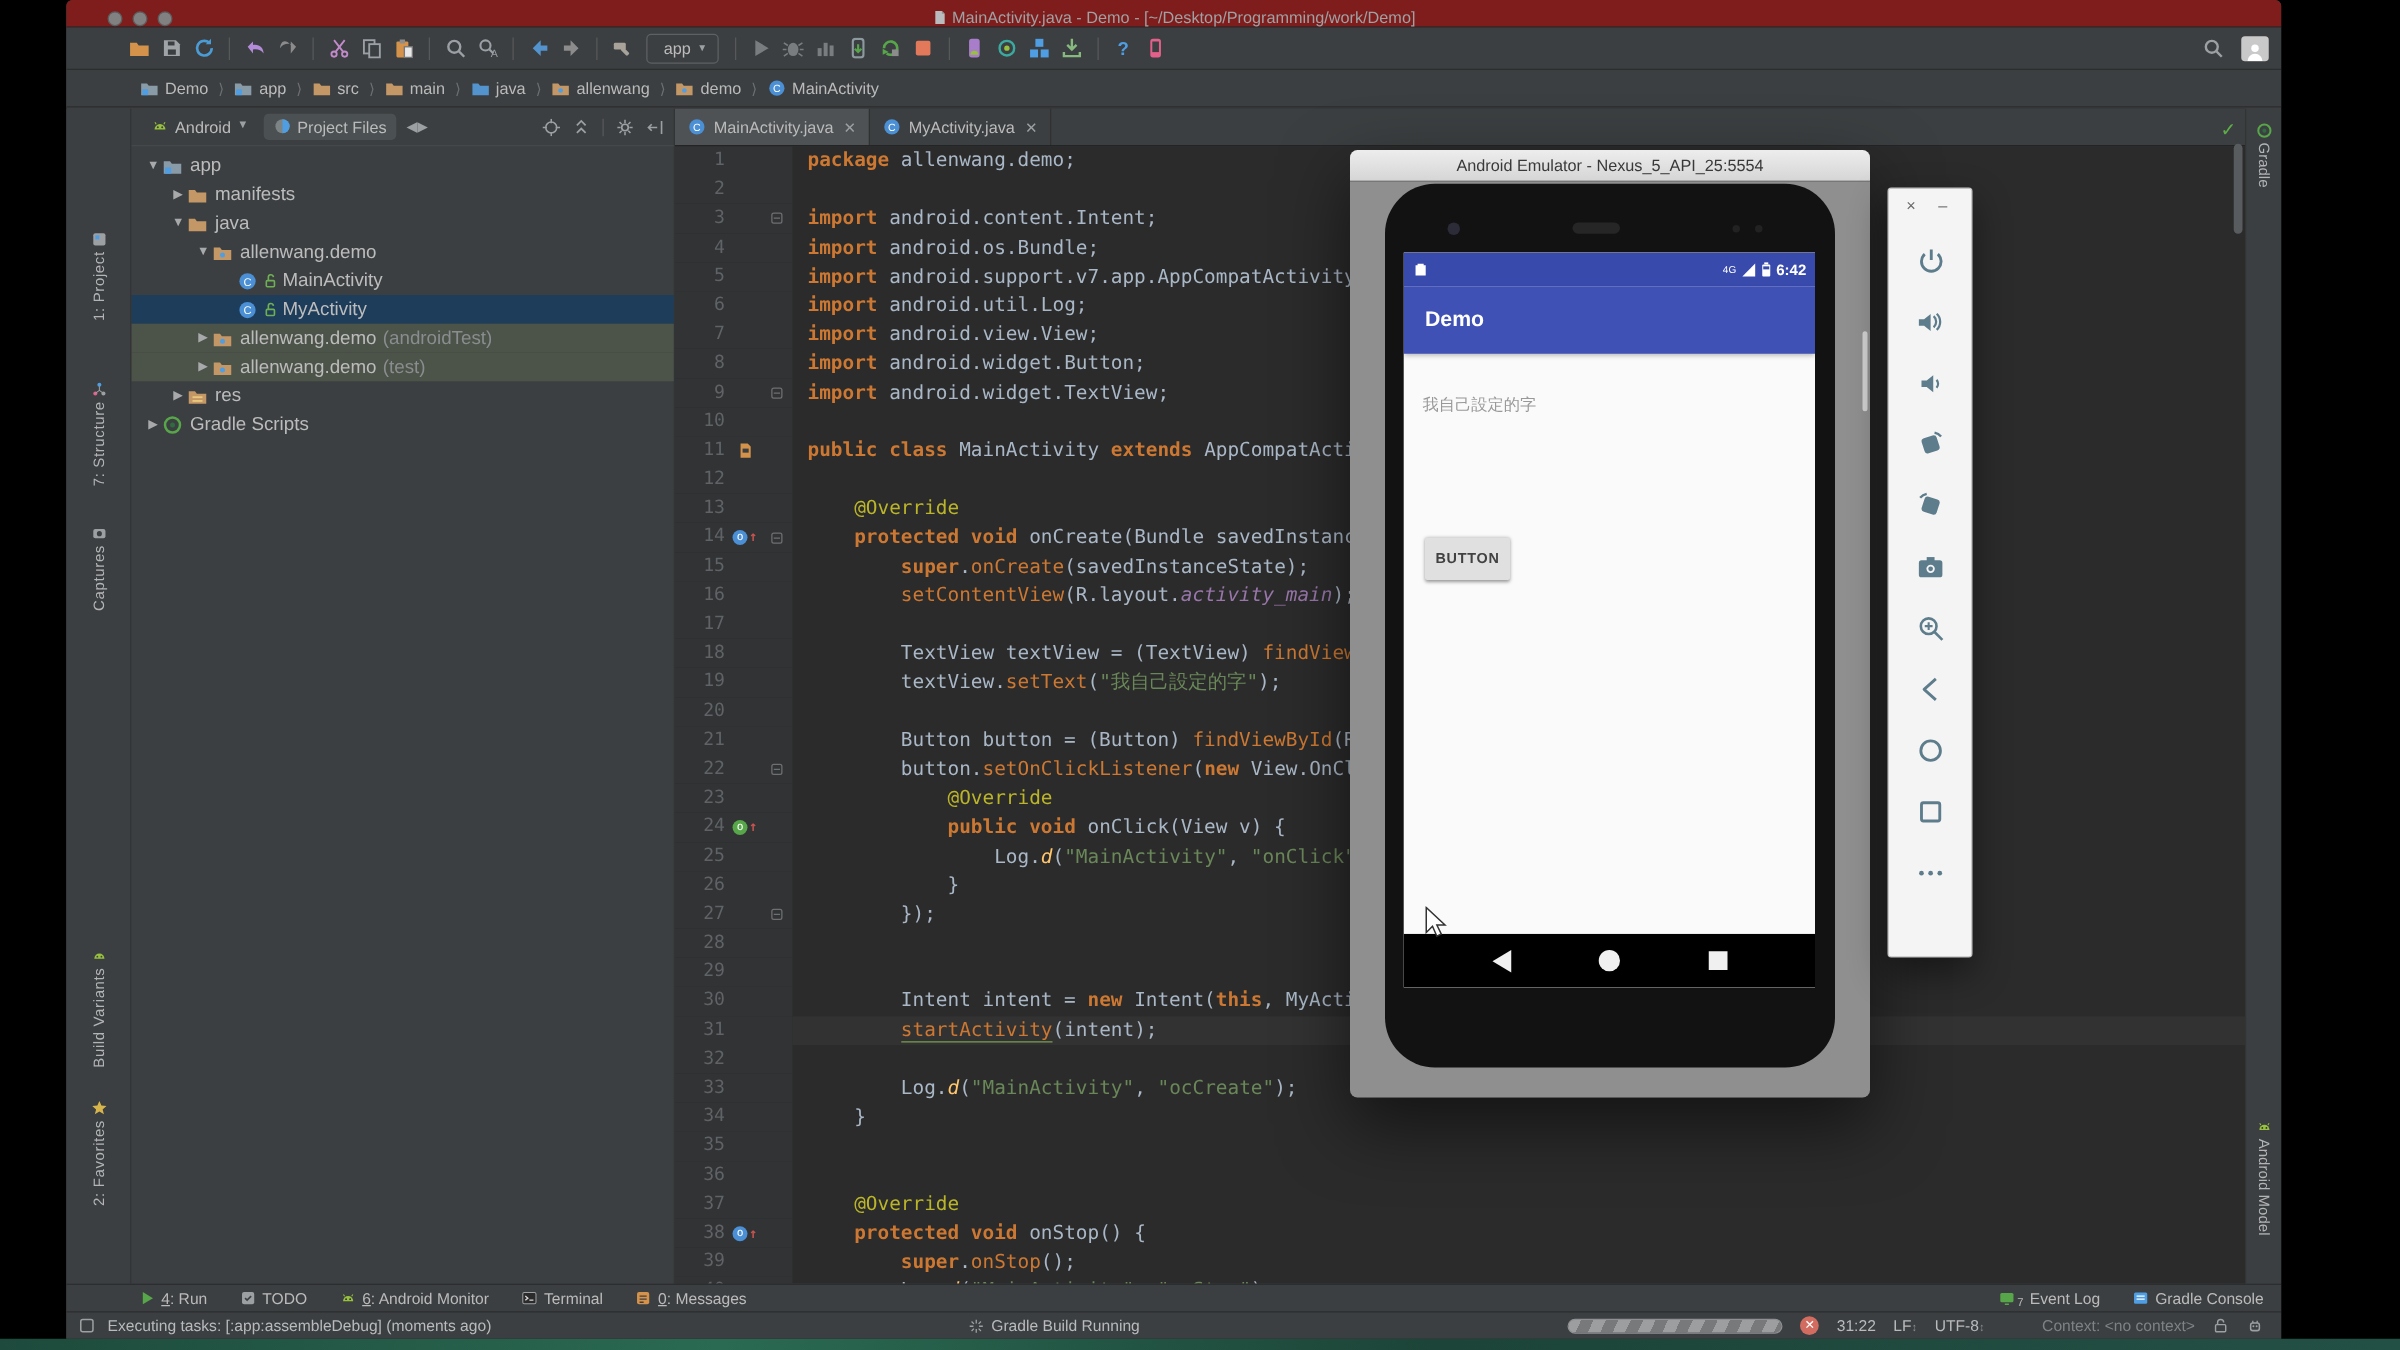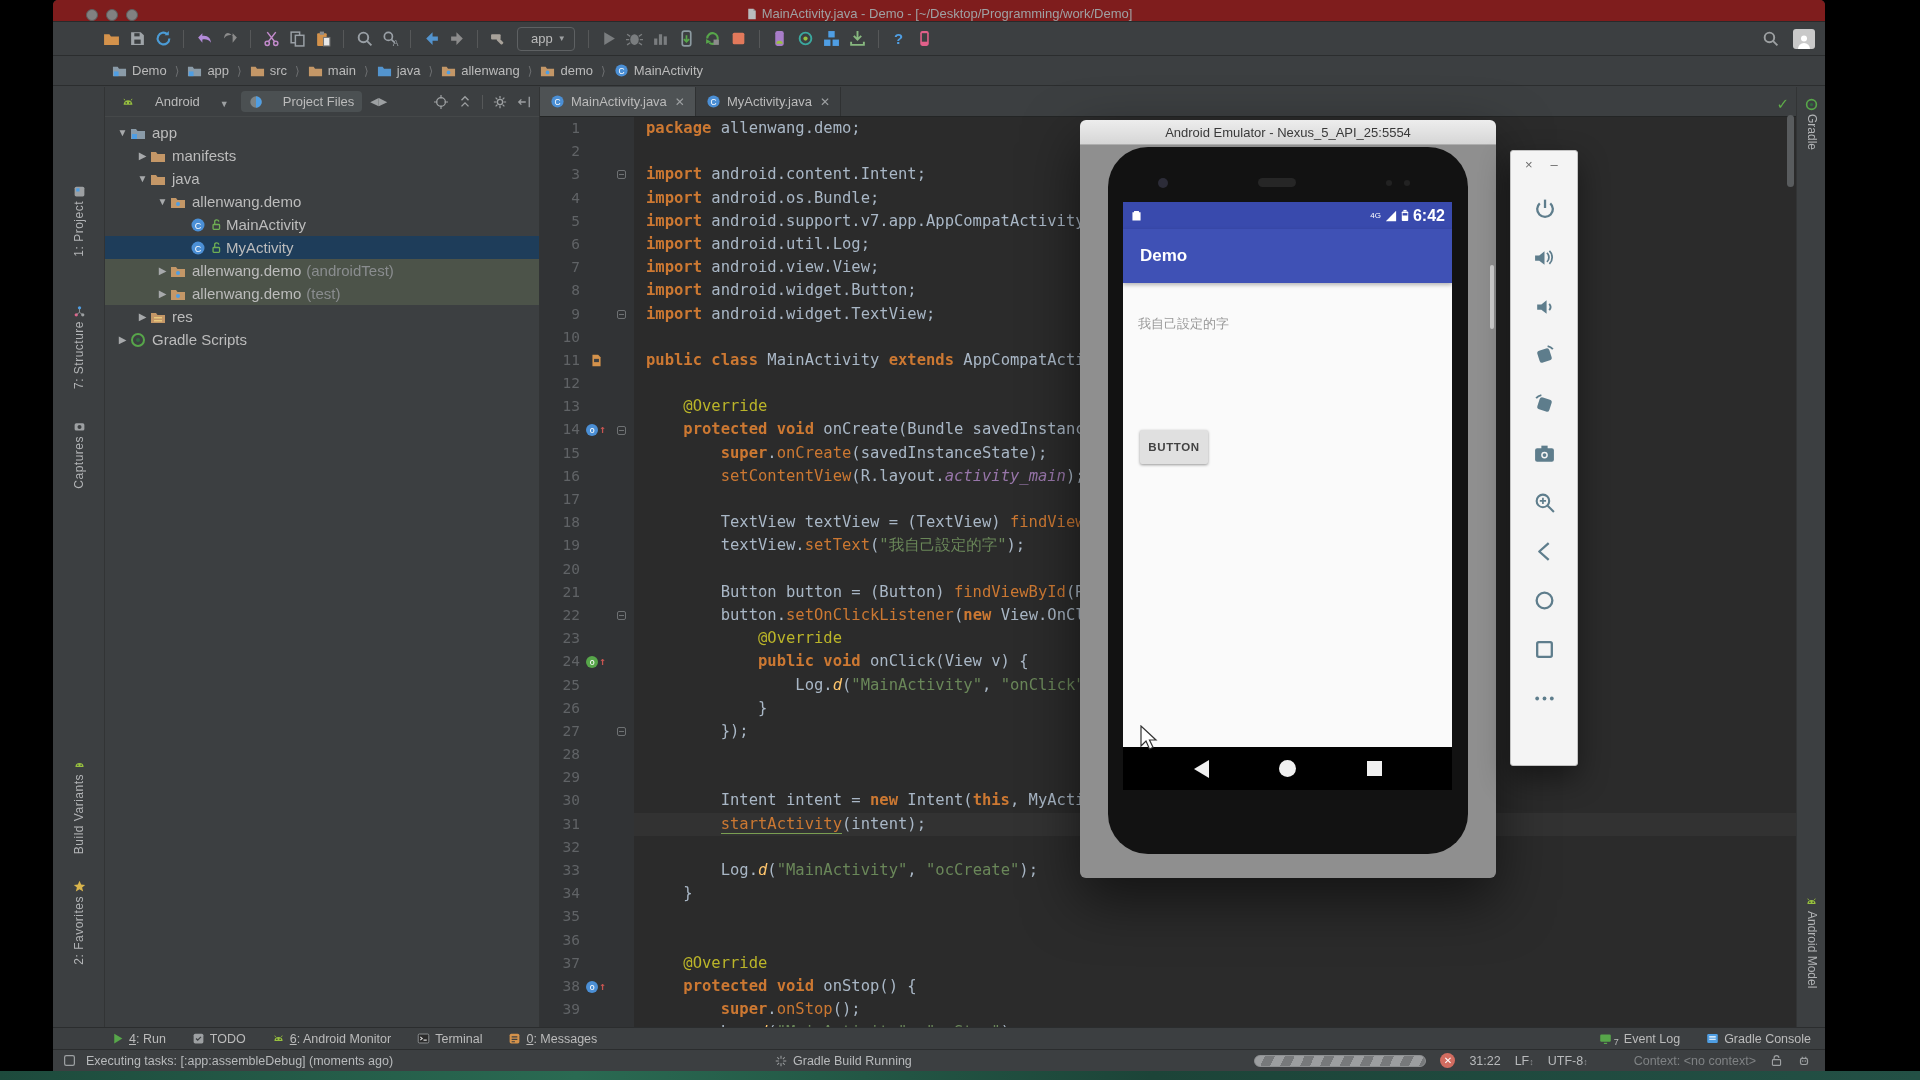--- a/index.html
+++ b/index.html
@@ -43,21 +43,21 @@
 
   #left-stripe { width:52px; background:#3c3f41; border-right:1px solid #323435; position:relative; }
   .vlab { position:absolute; left:0; width:52px; display:flex; flex-direction:column; align-items:center;
           color:#b2b4b6; font-size:12px; }
   .vlab span.txt { writing-mode:vertical-rl; transform:rotate(180deg); letter-spacing:.5px; }
   .vlab svg { width:13px; height:13px; margin:3px 0; }
 
   #project-panel { width:435px; background:#3c3f41; border-right:1px solid #323435; display:flex; flex-direction:column; }
   #pp-header { height:30px; display:flex; align-items:center; padding:0 8px; color:#bbb; font-size:13px; gap:4px; border-bottom:1px solid #454849; }
   #pp-header svg { width:14px; height:14px; }
-  .pp-tab { display:flex; align-items:flex-end; gap:20px; padding:3px 8px; border-radius:4px; }
+  .pp-tab { display:flex; align-items:flex-start; gap:5px; padding:3px 8px; border-radius:4px; }
   .pp-tab.pill { background:#4b5052; }
   .pp-hicons { margin-left:auto; display:flex; align-items:center; gap:10px; color:#9da0a2; }
   .pp-hicons svg { width:14px; height:14px; }
   #tree { padding-top:4px; font-size:15px; color:#bcbcbc; }
   .trow { height:23px; display:flex; align-items:center; white-space:nowrap; }
   .trow.sel { background:#1e3d5a; }
   .trow.test { background:#4c5349; }
   .tarrow { width:15px; text-align:center; color:#a7a9ab; font-size:10px; flex:none; }
   .trow svg { width:16px; height:16px; margin-right:6px; flex:none; }
   .tsuffix { color:#8a8d8f; margin-left:5px; }
@@ -126,21 +126,21 @@
   #emu-title { height:25px; background:linear-gradient(#ededed,#d6d6d6); border-bottom:1px solid #aeaeae;
                border-radius:6px 6px 0 0; text-align:center; line-height:25px; color:#393939; font-size:13px; }
   #emu-body { position:relative; height:733px; background:#8f8f8f; border-radius:0 0 6px 6px; overflow:hidden; }
   #phone { position:absolute; left:28px; top:2px; width:360px; height:707px; background:#121212; border-radius:40px; }
   #cam { position:absolute; left:50px; top:31px; width:10px; height:10px; border-radius:50%; background:#2c2c38; }
   #speaker { position:absolute; left:150px; top:31px; width:38px; height:9px; border-radius:5px; background:#262626; }
   .sensor { position:absolute; top:33px; width:6px; height:6px; border-radius:50%; background:#222; }
   #screen { position:absolute; left:15px; top:55px; width:329px; height:588px; background:#fafafa; overflow:hidden;text-align:right; }
   #p-status { height:27px; background:#394aad; display:flex; align-items:center; padding:0 7px; }
   #p-status .right { margin-left:auto; display:flex; align-items:center; gap:4px; color:#fff; }
-  #p-time { font-size:16px; font-weight:bold; color:#fff; }
+  #p-time { font-size:12px; font-weight:bold; color:#fff; }
   #p-appbar { height:54px; background:#3f51b5; display:flex; align-items:center; padding-left:17px;
               box-shadow:0 2px 4px rgba(0,0,0,.28); position:relative; z-index:2; }
   #p-apptitle { color:#fff; font-size:17px; font-weight:bold; }
   #p-content { position:relative; height:464px; background:#fafafa; }
   #p-text { position:absolute; left:15px; top:32px; color:#999; font-size:13px; }
   #p-button { position:absolute; left:17px; top:147px; width:68px; height:34px; background:#e0e0e0;
               border-radius:2px; box-shadow:0 1px 3px rgba(0,0,0,.4); color:#424242; font-weight:bold;
               font-size:11.5px; letter-spacing:.6px; display:flex; align-items:center; justify-content:center; }
   #p-nav { height:43px; background:#000; display:flex; align-items:center; justify-content:space-evenly; }
   #nav-back { width:0; height:0; border-top:9px solid transparent; border-bottom:9px solid transparent; border-right:15px solid #f0f0f0; }

